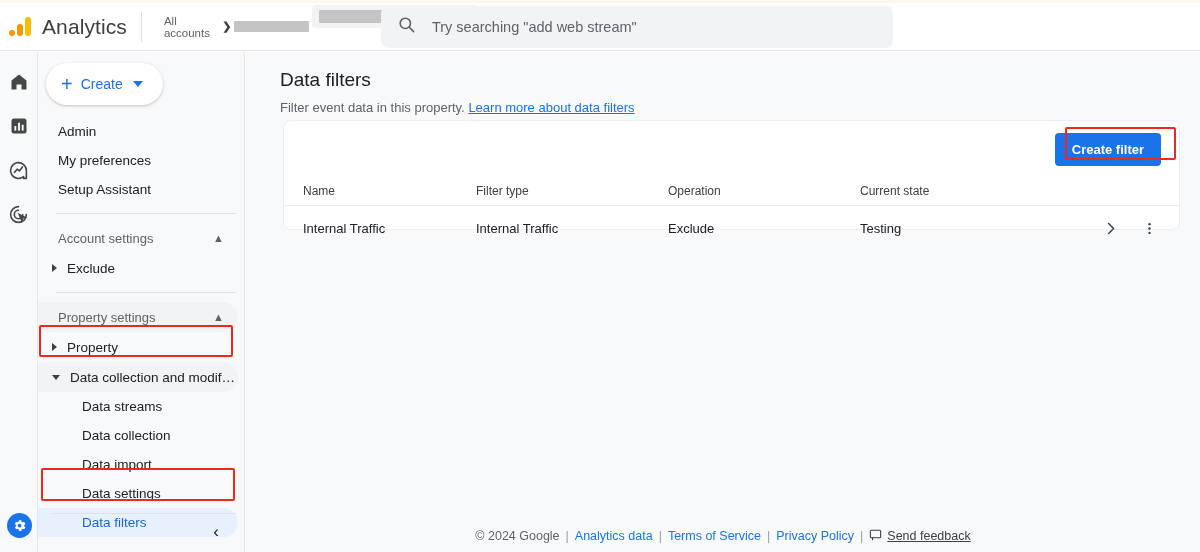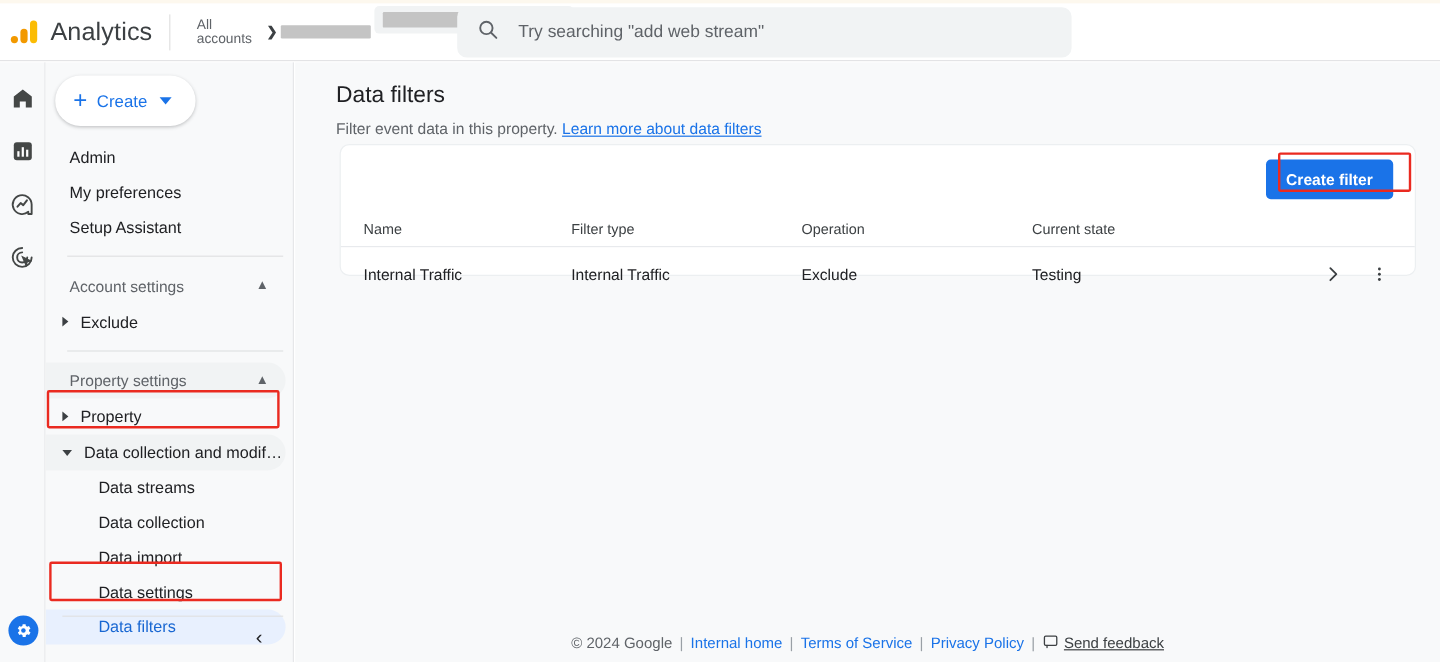--- a/index.html
+++ b/index.html
@@ -400,21 +400,21 @@
           </svg>
         </span>
       </div>
     </div>
   </div>
 </div>
 
 <div class="footer">
   <span>© 2024 Google</span>
   <span class="sep">|</span>
-  <a href="#">Internal home</a>
+  <a href="#">Analytics data</a>
   <span class="sep">|</span>
   <a href="#">Terms of Service</a>
   <span class="sep">|</span>
   <a href="#">Privacy Policy</a>
   <span class="sep">|</span>
   <span class="fb">
     <span>
       <svg width="13" height="13" viewBox="0 0 24 24" fill="none" stroke="#3c4043" stroke-width="2">
         <rect x="2.5" y="4" width="19" height="14" rx="2"></rect>
         <line x1="6.5" y1="18" x2="6.5" y2="21.5" stroke-linecap="round"></line>

